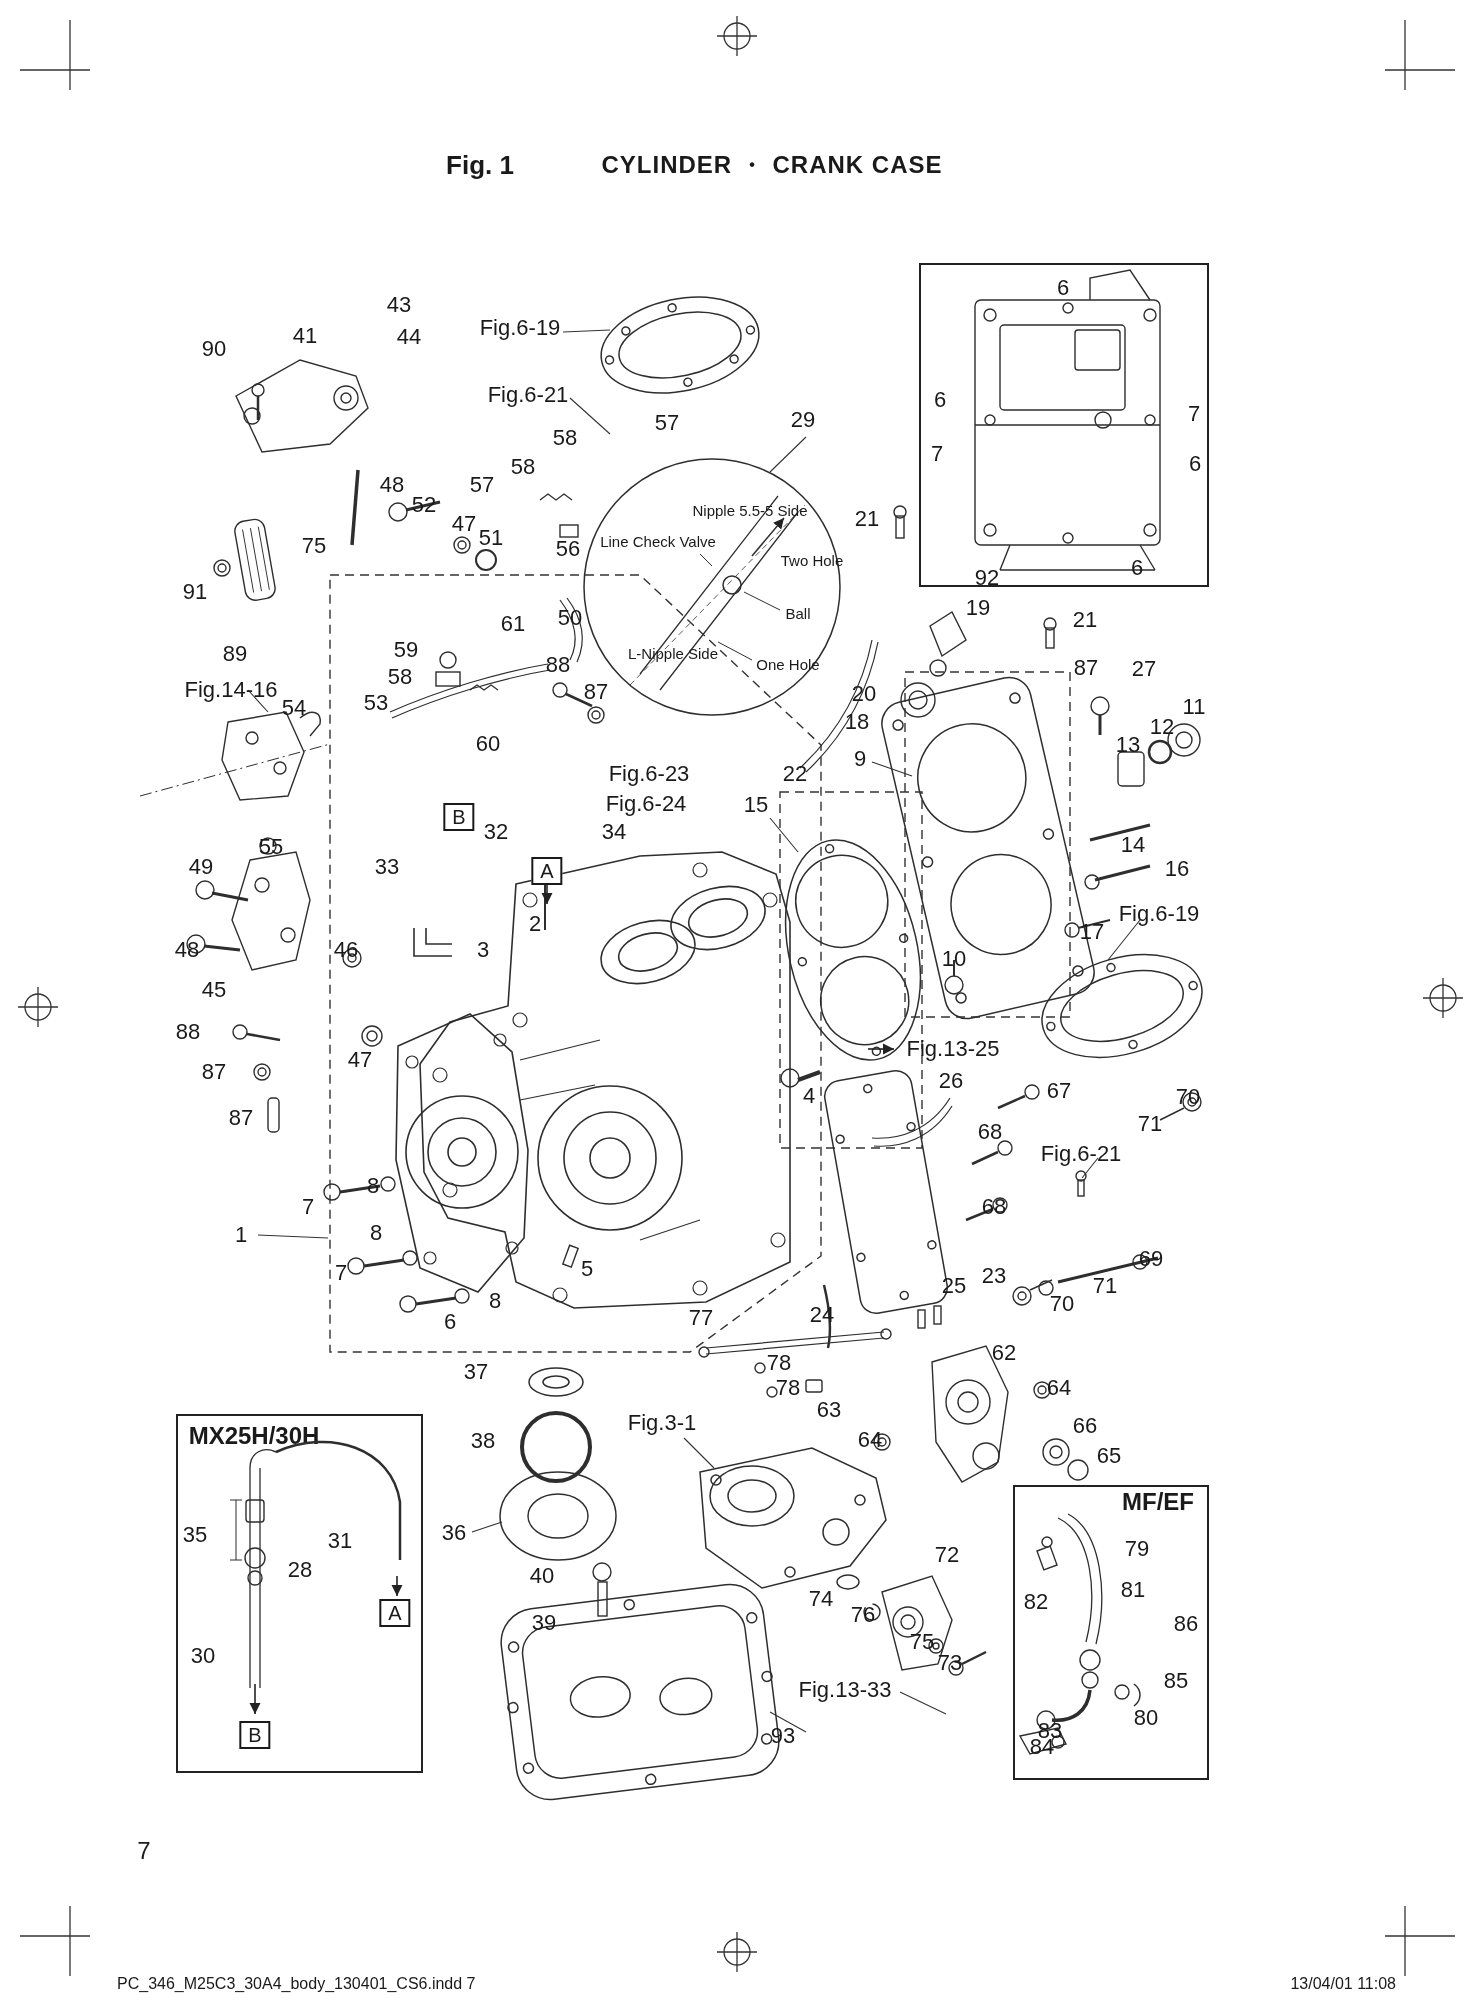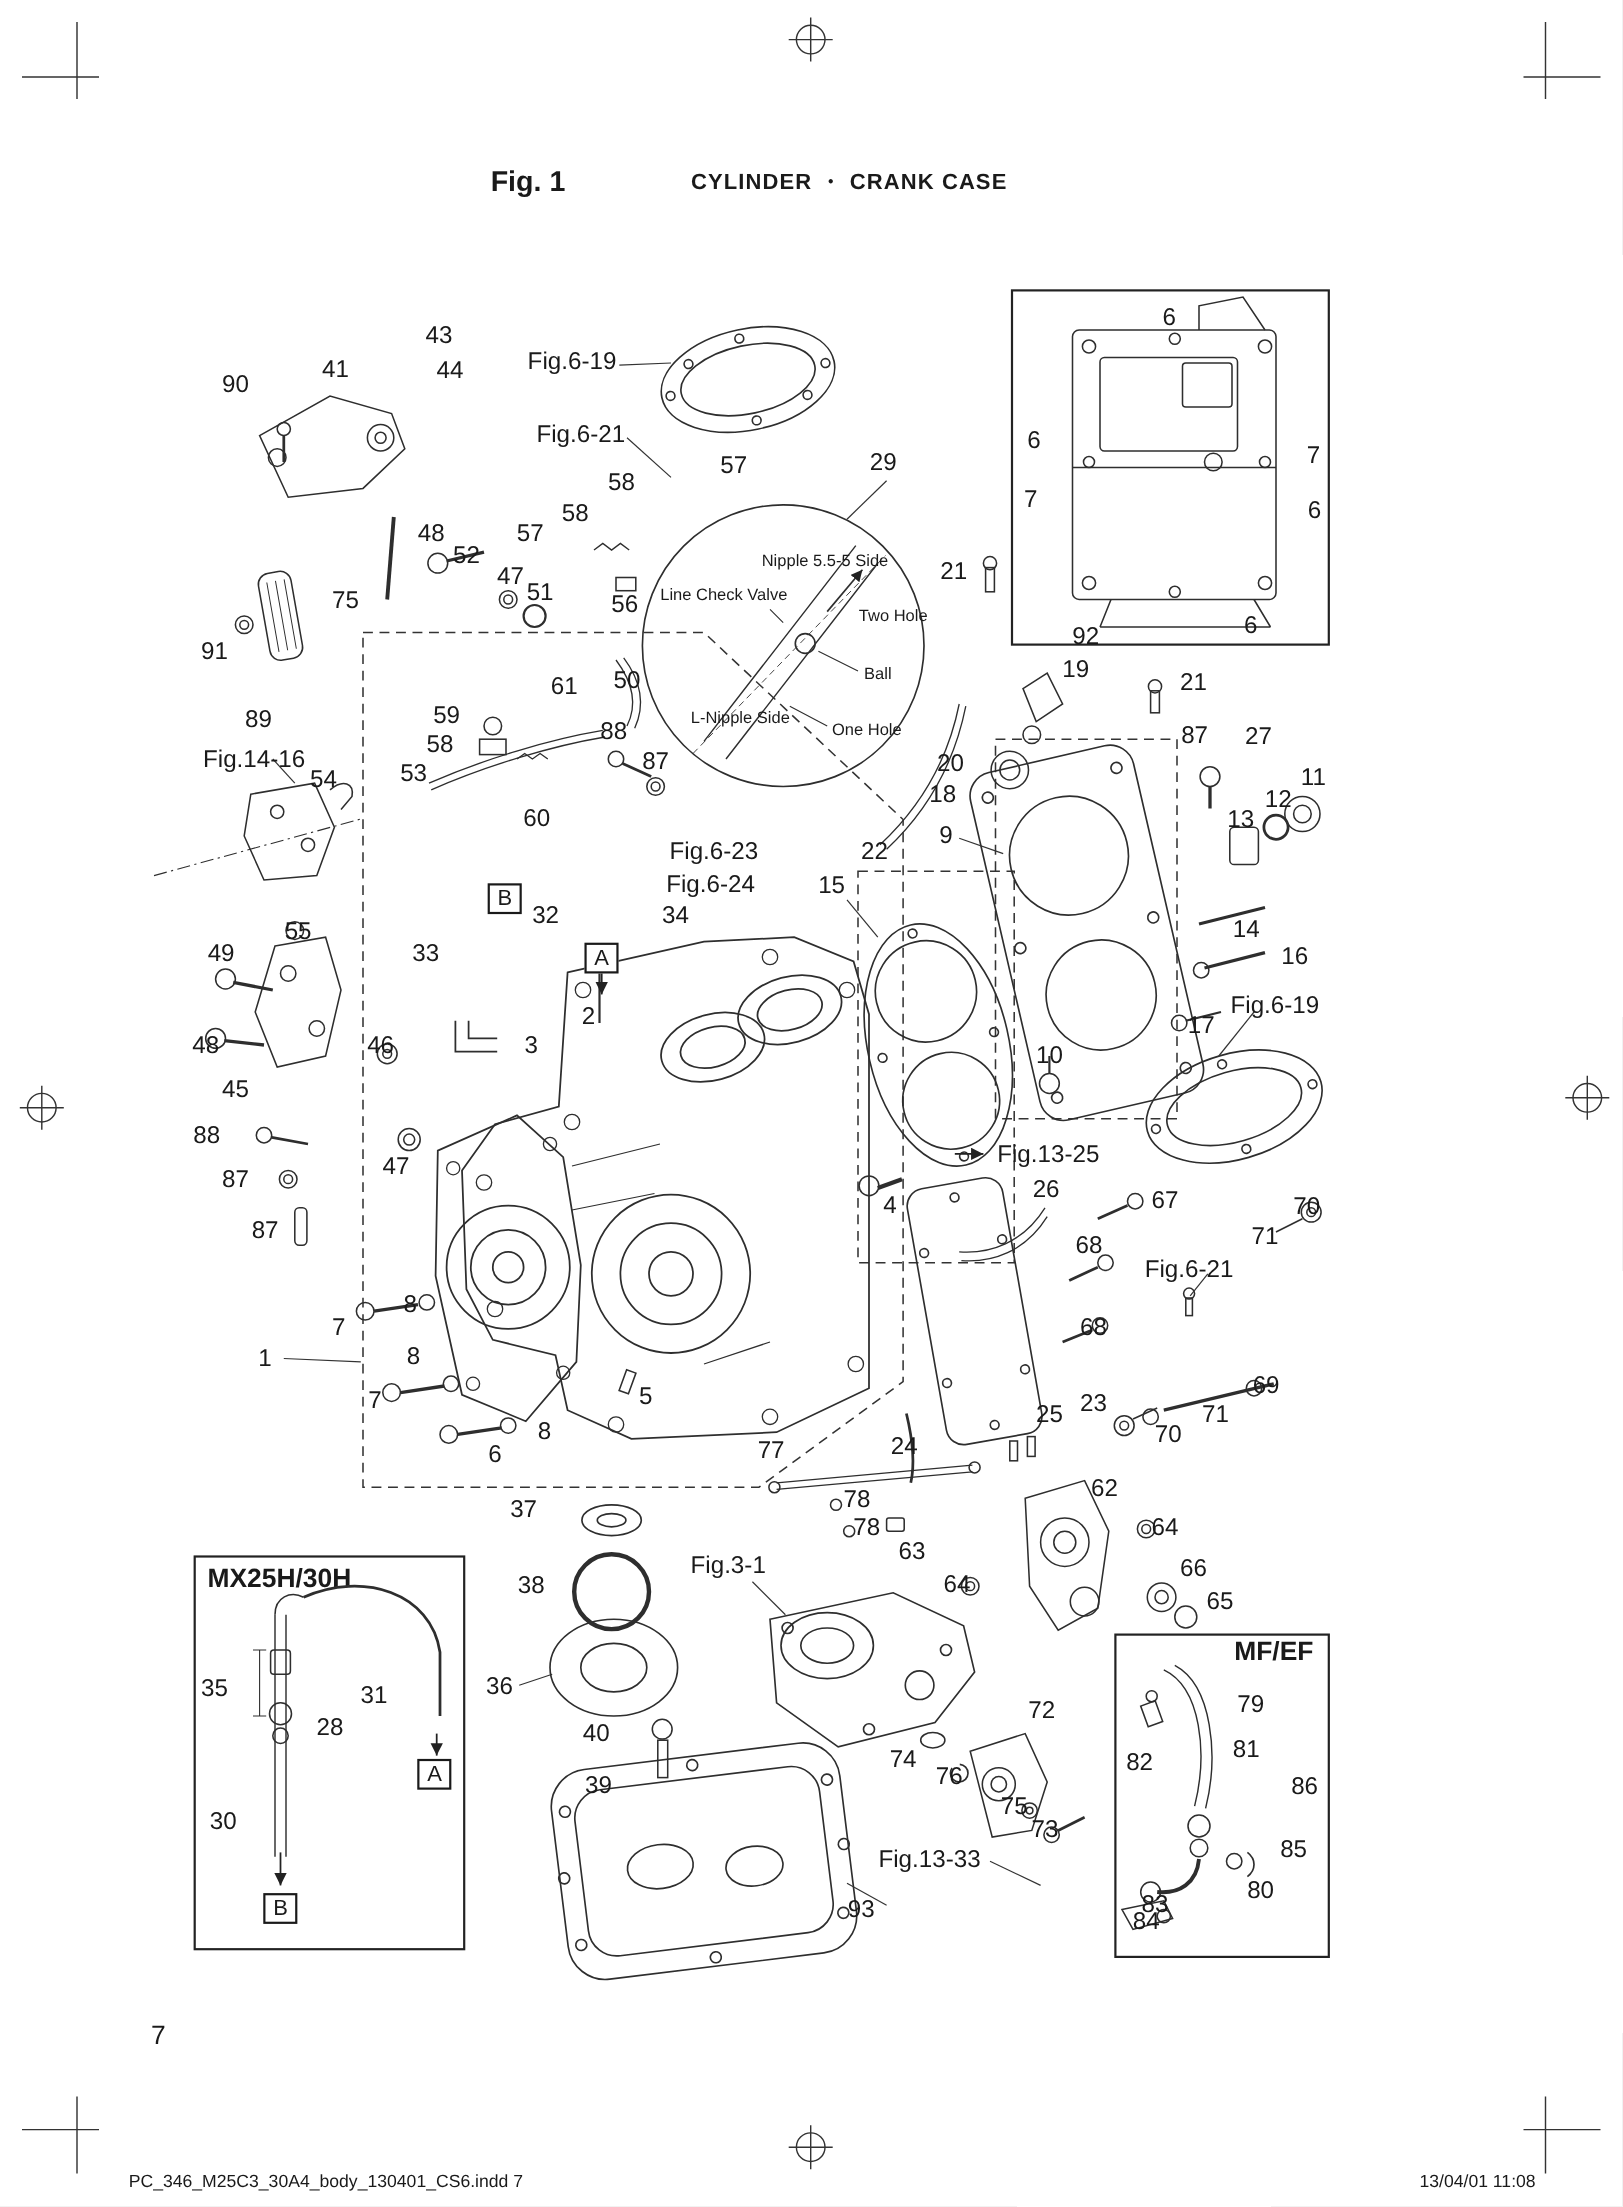--- a/index.html
+++ b/index.html
@@ -3,21 +3,21 @@
 <meta charset="utf-8">
 <style>
   html,body { margin:0; padding:0; background:#e8e8e8; }
   .page {
     position:relative; width:1475px; height:2006px; margin:0 auto;
     background:#ffffff; overflow:hidden;
     font-family:"Liberation Sans", sans-serif; color:#1a1a1a;
   }
   .abs { position:absolute; transform:translate(-50%,-50%); white-space:nowrap; }
   .fig-label   { font-size:26px; font-weight:bold; }
-  .fig-title   { font-size:20px; font-weight:bold; letter-spacing:1px; }
+  .fig-title   { font-size:24px; font-weight:bold; letter-spacing:1px; }
   .callout     { position:absolute; transform:translate(-50%,-50%); white-space:nowrap;
                  font-size:22px; line-height:1; }
   .callout.figref { font-size:22px; }
   .callout.detail { font-size:15px; }
   .callout.boxed  { border:2px solid #1a1a1a; padding:2px 7px; font-size:20px; background:#fff; }
   .inset-box   { position:absolute; border:2px solid #222; background:transparent; }
   .inset-title { position:absolute; transform:translate(-50%,-50%); font-size:24px; font-weight:bold; white-space:nowrap; }
   .page-number { position:absolute; transform:translate(-50%,-50%); font-size:24px; }
   .footer-text { position:absolute; font-size:16px; }
   svg.art { position:absolute; left:0; top:0; }

